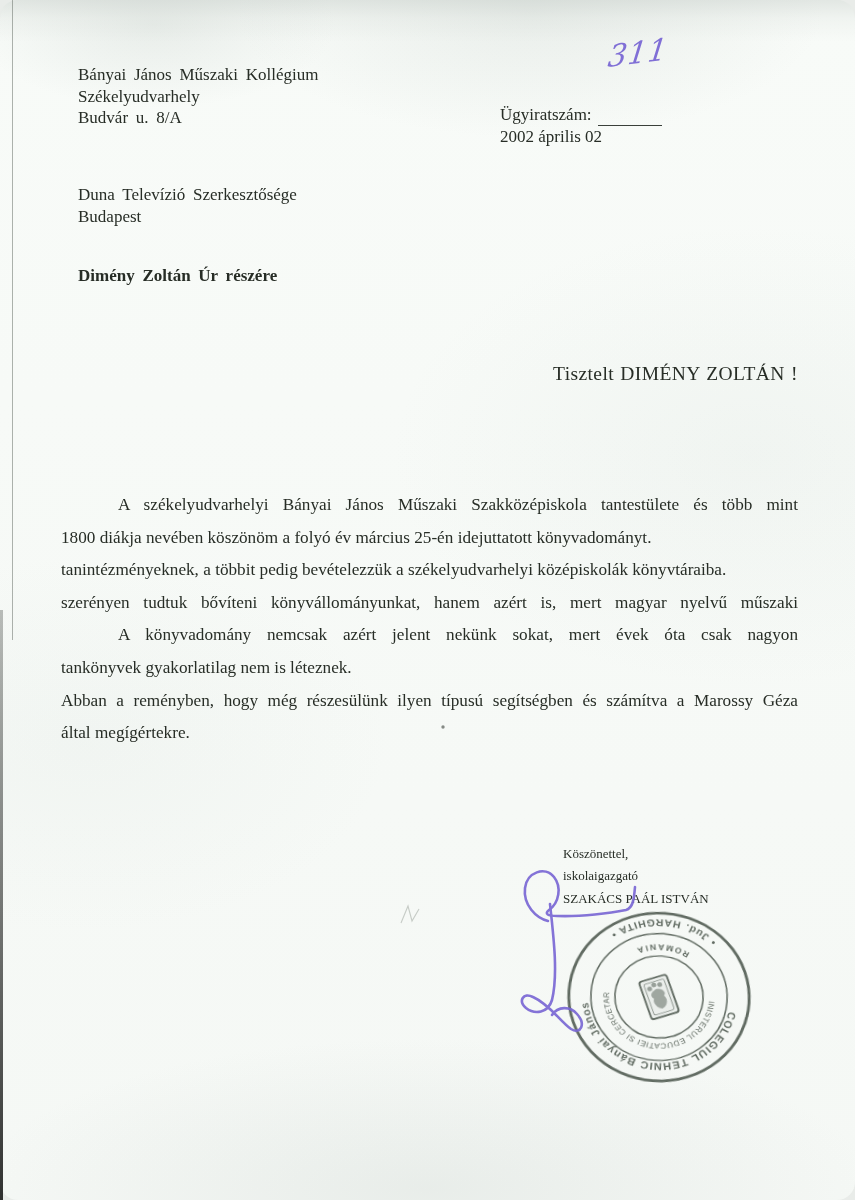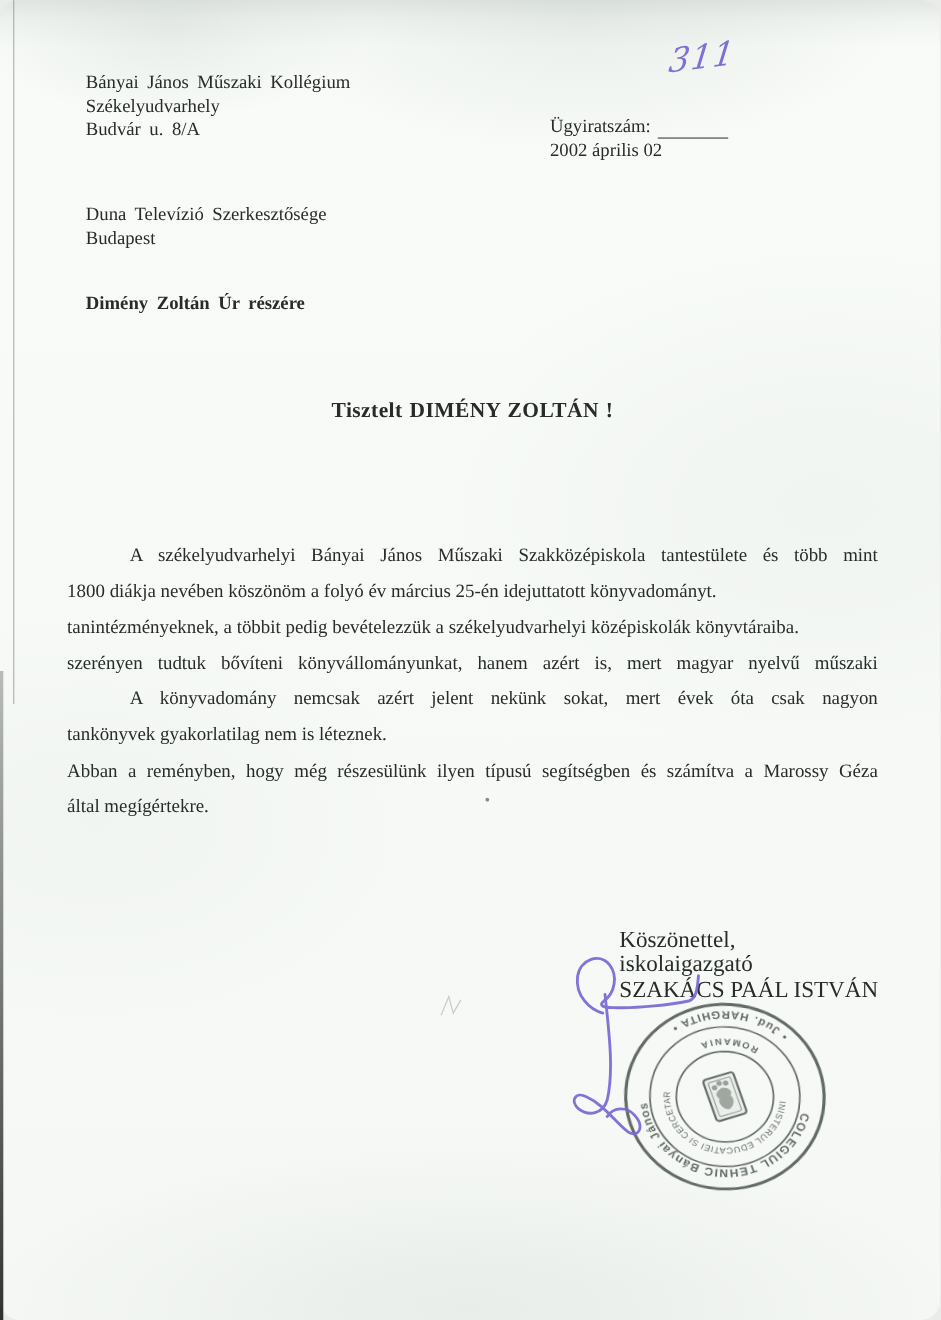--- a/index.html
+++ b/index.html
@@ -29,29 +29,29 @@
   .ref-row{display:flex;align-items:flex-end;margin-top:40px;}
   .ref-underline{display:inline-block;width:64px;border-bottom:1.6px solid #3a403a;margin-left:6px;height:16px;}
   .ref-number{
     position:absolute;left:108px;top:-22px;
     font-size:30px;font-style:italic;color:#7a68d4;
     transform:rotate(-7deg) skewX(-14deg);
     font-family:"DejaVu Serif",serif;letter-spacing:1px;opacity:.95;
   }
   .recipient{position:absolute;left:78px;top:184px;font-size:17px;line-height:22px;word-spacing:3.5px;}
   .attention{position:absolute;left:78px;top:266px;font-size:17px;font-weight:bold;word-spacing:3.5px;}
-  .salutation{position:absolute;left:61px;top:363px;width:737px;text-align:center;
-    font-size:19.5px;font-weight:bold;letter-spacing:.4px;word-spacing:1px;}
+  .salutation{position:absolute;left:61px;top:363px;width:737px;text-align:right;
+    font-size:19.5px;font-weight:normal;letter-spacing:.4px;word-spacing:1px;}
   
   .body-text{position:absolute;left:61px;top:489px;width:737px;font-size:17.2px;}
   .bline{height:32.6px;line-height:32.6px;text-align:justify;text-align-last:justify;white-space:nowrap;}
   .bline.end{text-align-last:left;}
   .bline.ind{text-indent:57px;}
   
-  .closing{position:absolute;left:563px;top:843px;font-size:21px;line-height:22.4px;}
+  .closing{position:absolute;left:563px;top:843px;font-size:13px;line-height:22.4px;}
   
   .stamp{
     position:absolute;left:563px;top:901px;width:192px;height:192px;
     transform:rotate(184deg) scaleY(.93);
     opacity:.88;filter:blur(.55px);
   }
   .stamp text{font-family:"Liberation Sans","DejaVu Sans",sans-serif;fill:#4d584e;}
   .overlay{position:absolute;left:0;top:0;width:855px;height:1200px;pointer-events:none;}
   .sig{filter:blur(.25px);}
 </style>

